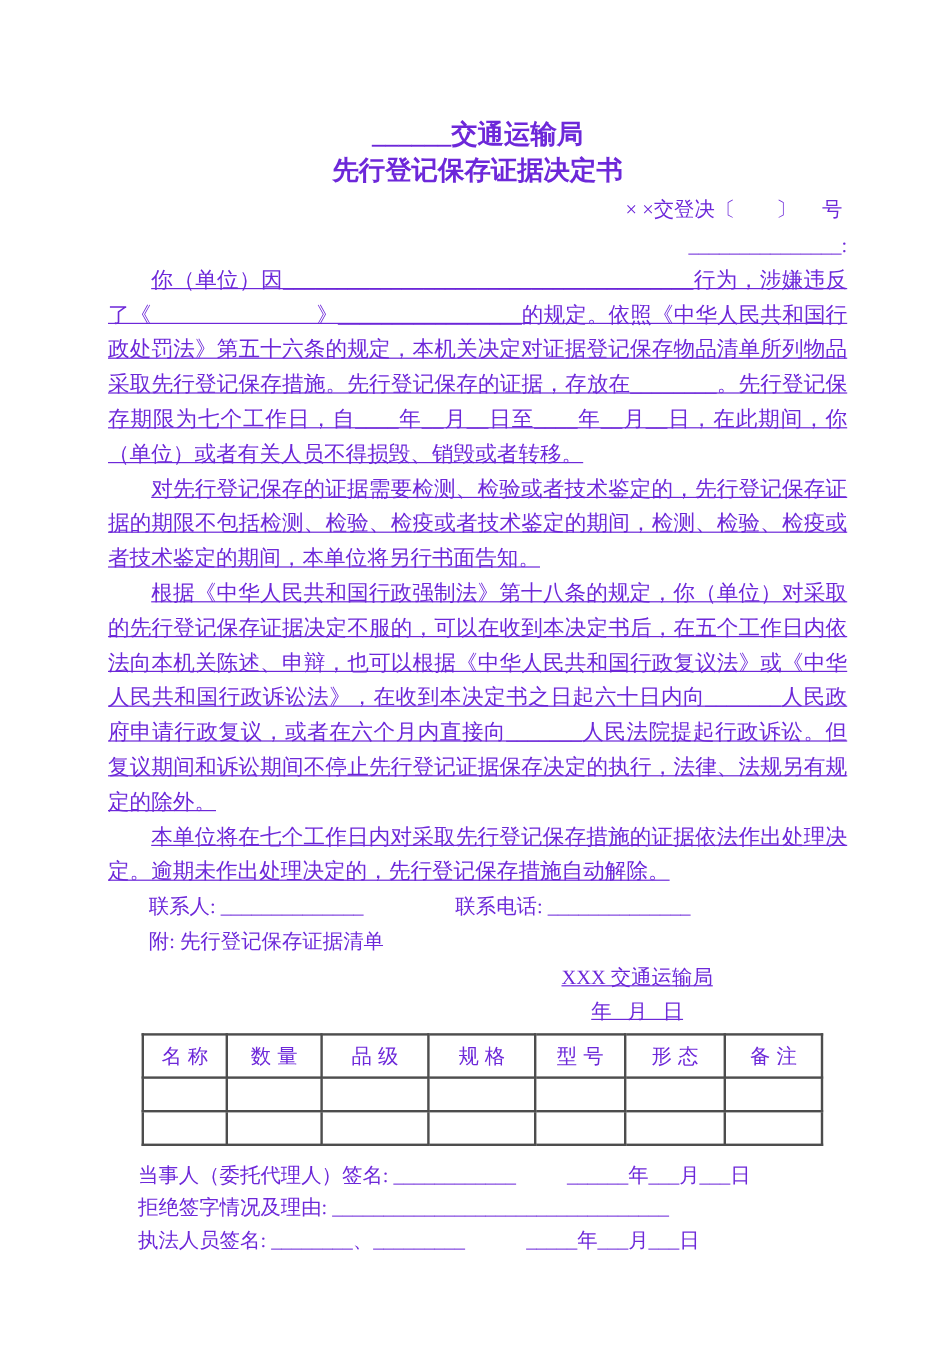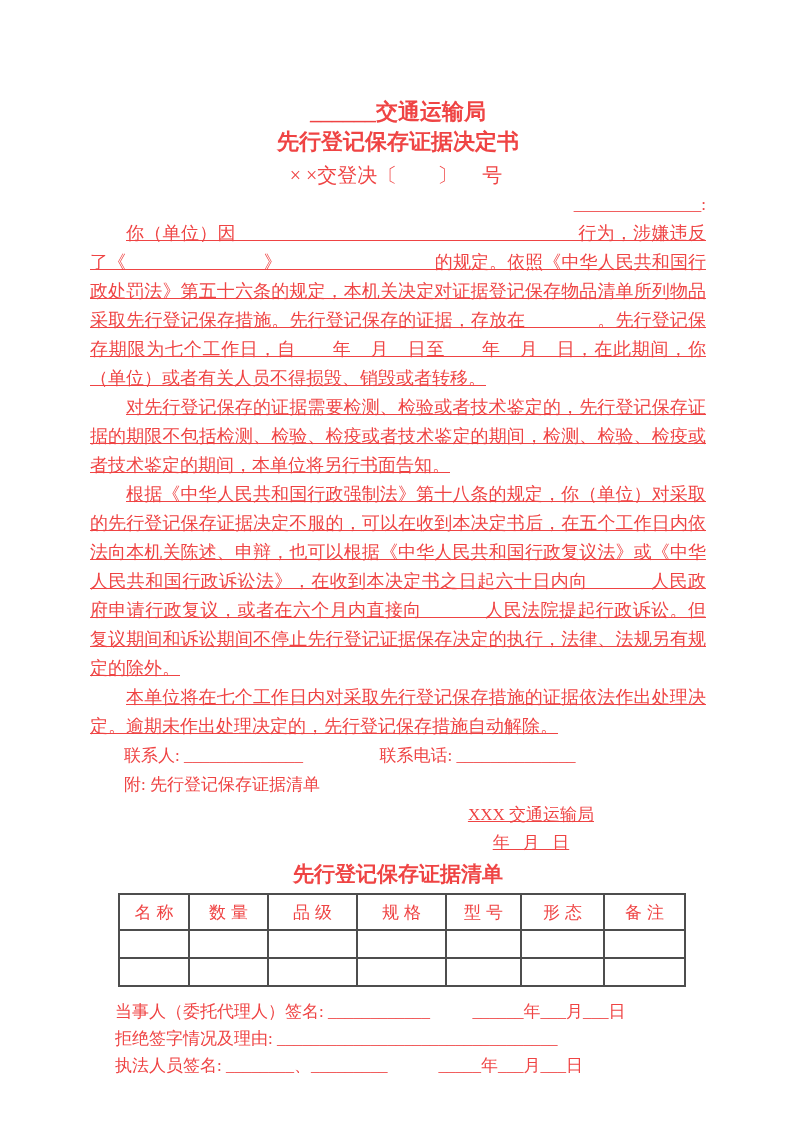--- a/index.html
+++ b/index.html
@@ -8,33 +8,33 @@
     background: #ffffff;
   }
   .page {
     position: relative;
     width: 793px;
     height: 1122px;
     background: #ffffff;
     box-sizing: border-box;
     padding: 97px 87px 0 90px;
     font-family: "Liberation Serif", "DejaVu Serif", serif;
-    color: #ef4444;
+    color: #6d28d9;
     overflow: hidden;
   }
   .org-line, .doc-title {
     text-align: center;
     font-weight: bold;
     font-size: 22px;
     line-height: 30px;
     white-space: nowrap;
   }
   .doc-number {
-    text-align: center;
-    font-size: 20px;
+    text-align: right;
+    font-size: 17px;
     line-height: 28px;
     margin-top: 4px;
     padding-right: 4px;
   }
   .addressee {
     font-size: 17px;
     line-height: 29px;
     margin-top: 1px;
     text-align: right;
   }
@@ -120,21 +120,20 @@
 
   <div class="contact-line">联系人:&nbsp;______________&nbsp;&nbsp;&nbsp;&nbsp;&nbsp;&nbsp;&nbsp;&nbsp;&nbsp;&nbsp;&nbsp;&nbsp;&nbsp;&nbsp;&nbsp;&nbsp;&nbsp;&nbsp;联系电话:&nbsp;______________</div>
 
   <div class="attachment-note">附:&nbsp;先行登记保存证据清单</div>
 
   <div class="sign-block">
     <div>XXX 交通运输局</div>
     <div>年&nbsp;&nbsp;&nbsp;月&nbsp;&nbsp;&nbsp;日</div>
   </div>
 
-  <div class="list-title">先行登记保存证据清单</div>
 
   <table class="evidence">
     <colgroup>
       <col style="width:70px">
       <col style="width:79px">
       <col style="width:89px">
       <col style="width:89px">
       <col style="width:75px">
       <col style="width:83px">
       <col style="width:81px">

